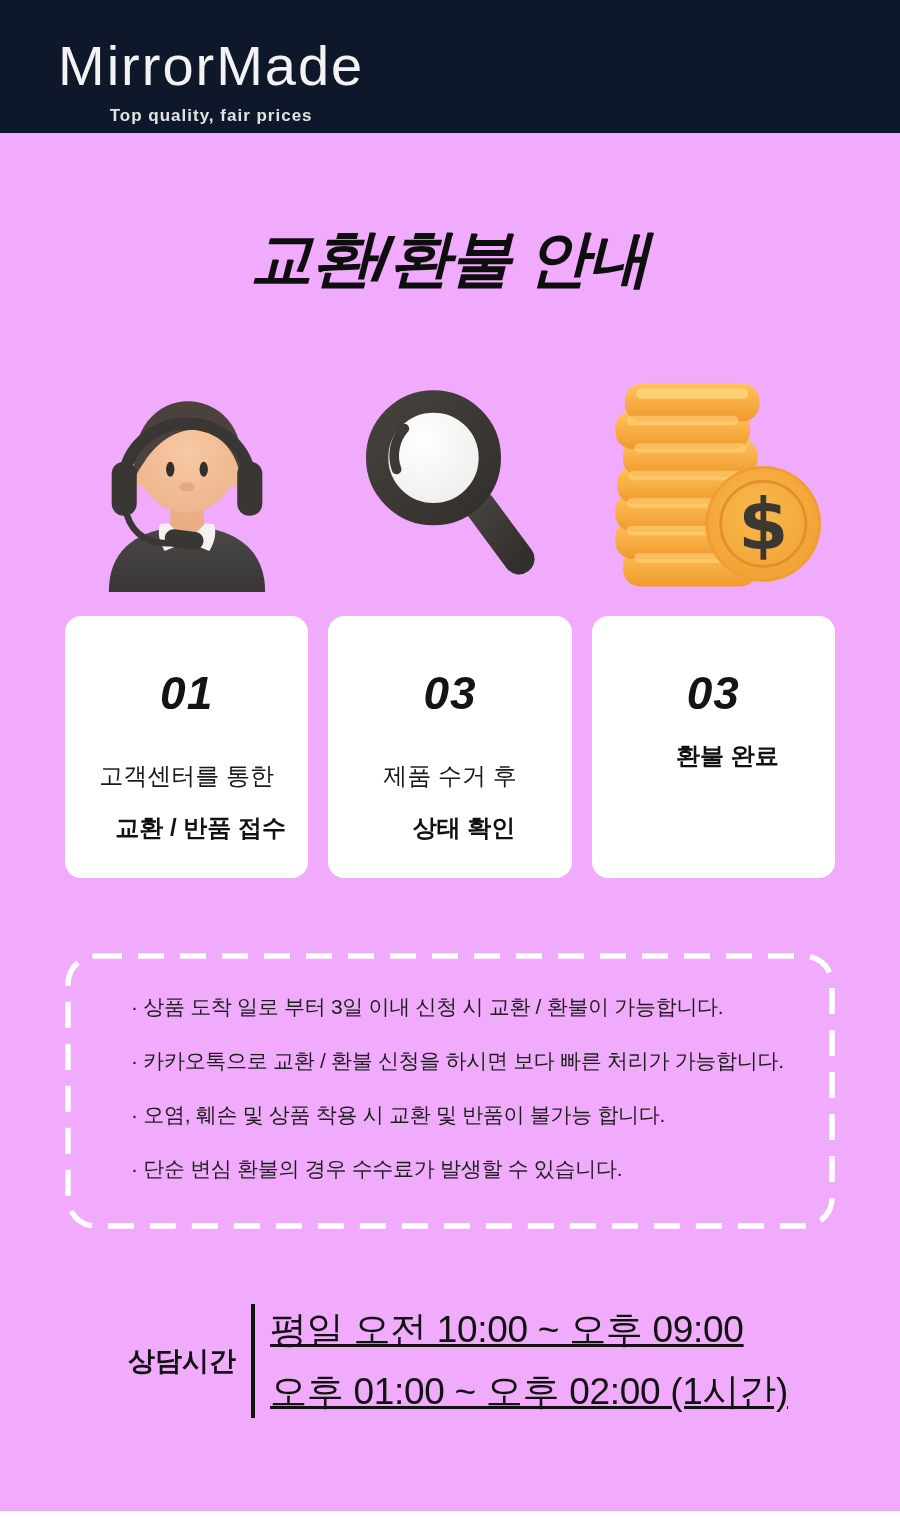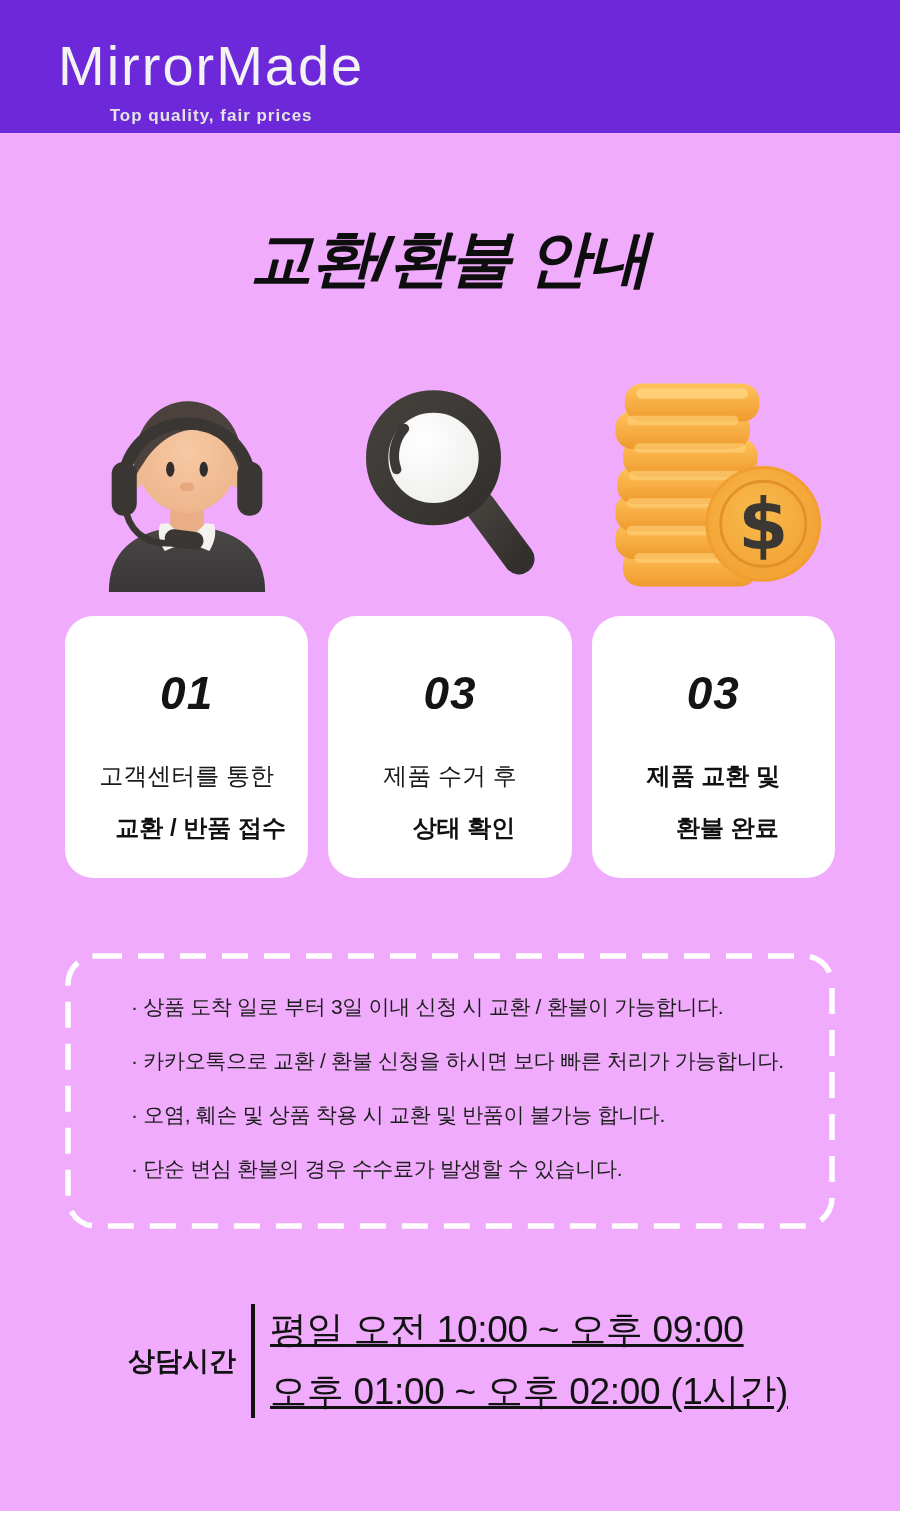--- a/index.html
+++ b/index.html
@@ -1,38 +1,38 @@
 <!DOCTYPE html>
 <html><head>
 <meta charset="utf-8">
 <style>
   * { margin:0; padding:0; box-sizing:border-box; }
   html,body { background:#ffffff; }
   body { font-family:"Liberation Sans","DejaVu Sans",sans-serif; }
   .page { position:relative; width:900px; height:1537px; margin:0 auto; background:#ffffff; overflow:hidden; }
 
   
-  .header { height:133px; background:#6d28d9; padding-top:38px; }
+  .header { height:133px; background:#0f172a; padding-top:38px; }
   .brand { margin-left:58px; width:fit-content; text-align:center; }
   .brand-logo { font-size:56px; font-weight:400; color:#f3f3f3; letter-spacing:2px; line-height:1; }
   .brand-tagline { margin-top:12px; font-size:17px; font-weight:700; color:#e3e3e3; letter-spacing:1px; }
 
   
   .gray { height:1378px; background:#f0abfc; overflow:hidden; }
 
   .title { margin-top:88px; text-align:center; font-size:62px; line-height:75px;
            font-weight:800; font-style:italic; letter-spacing:-1px; color:#0e0e0e; }
 
   
   .icons-row { display:flex; gap:20px; padding:0 65px; margin-top:76px; height:226px; }
   .icon-cell { flex:1; display:flex; align-items:center; justify-content:center; }
 
   
   .cards-row { display:flex; gap:20px; padding:0 65px; margin-top:18px; }
-  .card { flex:1; height:262px; background:#ffffff; border-radius:28px; text-align:center; }
+  .card { flex:1; height:262px; background:#ffffff; border-radius:16px; text-align:center; }
   .card-number { margin-top:50px; font-size:46px; font-weight:800; font-style:italic; color:#141414; letter-spacing:1px; }
   .card-line1 { margin-top:40px; font-size:24px; font-weight:500; color:#1a1a1a; }
   .card-line2 { margin-top:20px; font-size:24px; font-weight:800; color:#111111;margin-left:28px; }
   .card-line1.bold { font-weight:800; color:#111111; }
 
   
   .notice { position:relative; margin:75px 65px 0 65px; height:276px; padding:40px 0 0 66px; }
   .notice-border { position:absolute; left:0; top:0; }
   .notice-item { font-size:21px; font-weight:500; color:#1d1d1d; line-height:28px; margin-bottom:26px; letter-spacing:-0.3px; }
 
@@ -176,21 +176,20 @@
         <div class="card-line1">고객센터를 통한</div>
         <div class="card-line2">교환 / 반품 접수</div>
       </div>
       <div class="card">
         <div class="card-number">03</div>
         <div class="card-line1">제품 수거 후</div>
         <div class="card-line2">상태 확인</div>
       </div>
       <div class="card">
         <div class="card-number">03</div>
-        <div class="card-line1 bold">제품 교환 및</div>
         <div class="card-line2">환불 완료</div>
       </div>
     </div>
 
     <div class="notice">
       <svg class="notice-border" width="770" height="276" viewBox="0 0 770 276">
         <rect x="3" y="3" width="764" height="270" rx="28" fill="none" stroke="#ffffff" stroke-width="5.5" stroke-dasharray="26 16"></rect>
       </svg>
       <div class="notice-item">· 상품 도착 일로 부터 3일 이내 신청 시 교환 / 환불이 가능합니다.</div>
       <div class="notice-item">· 카카오톡으로 교환 / 환불 신청을 하시면 보다 빠른 처리가 가능합니다.</div>

